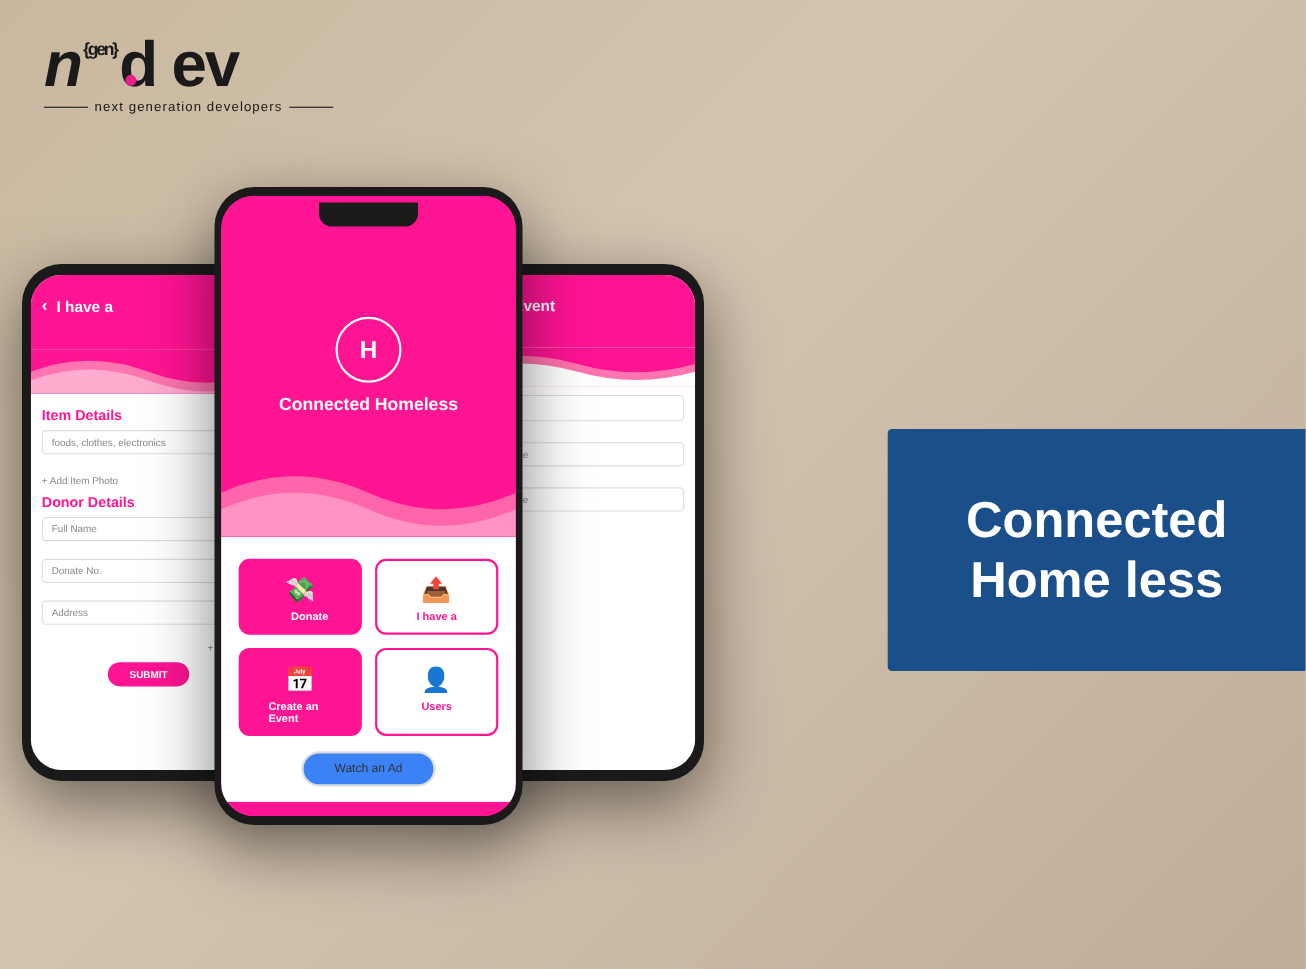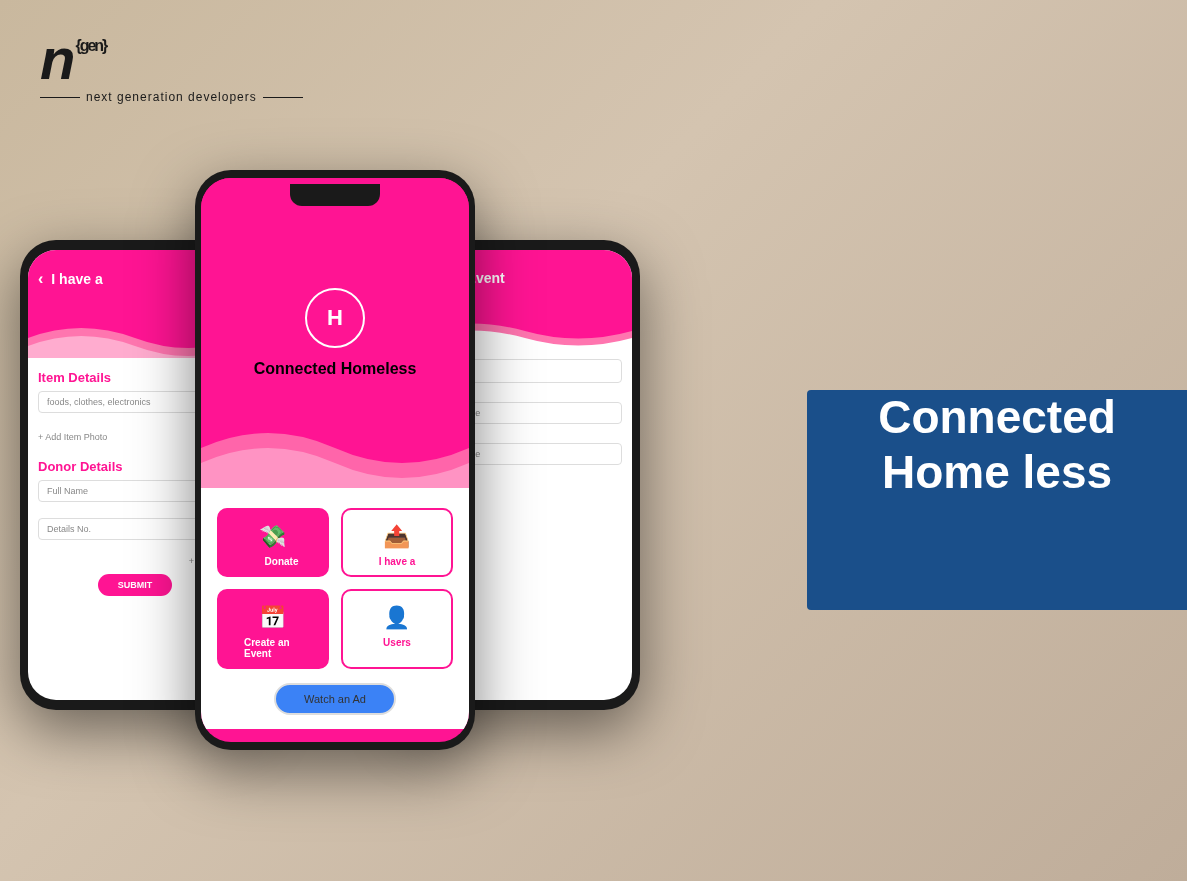--- a/index.html
+++ b/index.html
@@ -74,20 +74,21 @@
 
     
     .blue-box {
       position: absolute;
       right: 0;
       top: 390px;
       width: 380px;
       height: 220px;
       background: #1a4f8a;
       display: flex;
+      align-items: center;
       justify-content: center;
       border-radius: 4px 0 0 4px;
     }
     .blue-box-text {
       color: white;
       font-size: 46px;
       font-weight: 900;
       text-align: center;
       line-height: 1.2;
     }
@@ -203,21 +204,21 @@
       border-radius: 4px;
       padding: 5px 8px;
       font-size: 9px;
       color: #888;
       margin-bottom: 16px;
       width: 100%;
     }
     .add-photo {
       color: #888;
       font-size: 9px;
-      margin-bottom: 14px;
+      margin-bottom: 4px;
       padding: 3px 0;
     }
     .submit-btn {
       background: #ff1493;
       color: white;
       border: none;
       border-radius: 20px;
       padding: 6px 20px;
       font-size: 9px;
       font-weight: bold;
@@ -250,21 +251,21 @@
       margin-bottom: 12px;
       position: relative;
       z-index: 2;
     }
     .app-logo-inner {
       font-size: 22px;
       font-weight: 900;
       color: white;
     }
     .app-name {
-      color: #000000;
+      color: #ffffff;
       font-size: 16px;
       font-weight: 900;
       position: relative;
       z-index: 2;
     }
     .menu-grid {
       display: grid;
       grid-template-columns: 1fr 1fr;
       gap: 12px;
       width: 100%;
@@ -361,20 +362,26 @@
   </style>
 </head>
 <body>
 
 <div class="bg"></div>
 
 <div class="logo-area">
   <div class="logo-text">
     <span class="logo-n">n</span>
     <span class="logo-gen">{gen}</span>
+    <span style="position:relative">
+      <span style="position:relative">
+        <span>d</span>
+        <span class="logo-dot" style="position:absolute;top:42px;left:6px;width:10px;height:10px;"></span>
+      </span>ev
+    </span>
   </div>
   <div class="logo-tagline">
     <span>next generation developers</span>
   </div>
 </div>
 
 <div class="blue-box">
   <div class="blue-box-text">
     <div>Connected</div>
     <div>Home less</div>
@@ -397,21 +404,22 @@
             <path d="M0,20 Q57,0 115,20 Q172,40 230,20 L230,40 L0,40 Z" fill="rgba(255,182,193,0.6)"></path>
             <path d="M0,28 Q57,8 115,28 Q172,48 230,28 L230,40 L0,40 Z" fill="rgba(255,255,255,0.4)"></path>
           </svg>
         </div>
         <div class="left-content">
           <div class="section-title">Item Details</div>
           <div class="input-field">foods, clothes, electronics</div>
           <div class="add-photo">+ Add Item Photo</div>
           <div class="section-title">Donor Details</div>
           <div class="input-field">Full Name</div>
-          <div class="input-field">Details No.</div>
+          <div class="input-field">Donate No.</div>
+          <div class="input-field">Address</div>
           <div style="color:#888;font-size:9px;text-align:right;">+ Add Curr</div>
           <button class="submit-btn">SUBMIT</button>
         </div>
       </div>
     </div>
   </div>
 
   <div class="phone phone-center">
     <div class="notch"></div>
     <div class="phone-screen">

